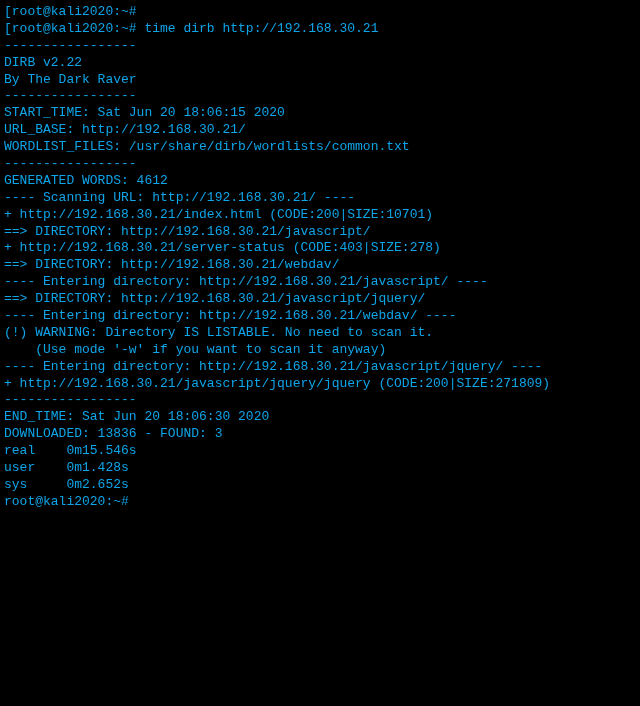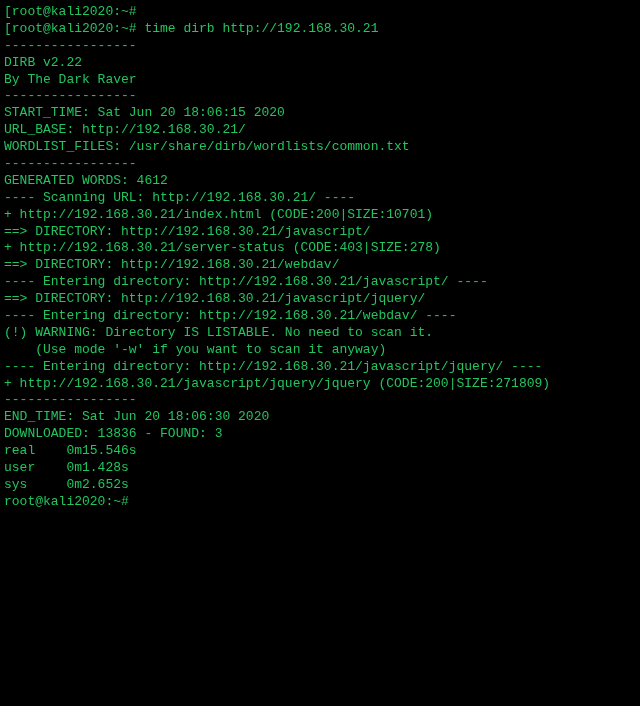--- a/index.html
+++ b/index.html
@@ -13,21 +13,21 @@
       font-family: 'Courier New', Courier, monospace;
       font-size: 13px;
       line-height: 1.3;
       padding: 4px;
       width: 640px;
       height: 706px;
       overflow: hidden;
     }
     .terminal {
       white-space: pre;
-      color: #22c55e;
+      color: #0ea5e9;
     }
     .line {
       display: block;
     }
   </style>
 </head>
 <body>
 
 <div class="terminal" id="terminal-container"><span class="line">[root@kali2020:~#</span><span class="line">[root@kali2020:~# time dirb http://192.168.30.21</span><span class="line"></span><span class="line">-----------------</span><span class="line">DIRB v2.22</span><span class="line">By The Dark Raver</span><span class="line">-----------------</span><span class="line"></span><span class="line">START_TIME: Sat Jun 20 18:06:15 2020</span><span class="line">URL_BASE: http://192.168.30.21/</span><span class="line">WORDLIST_FILES: /usr/share/dirb/wordlists/common.txt</span><span class="line"></span><span class="line">-----------------</span><span class="line"></span><span class="line">GENERATED WORDS: 4612</span><span class="line"></span><span class="line">---- Scanning URL: http://192.168.30.21/ ----</span><span class="line">+ http://192.168.30.21/index.html (CODE:200|SIZE:10701)</span><span class="line">==&gt; DIRECTORY: http://192.168.30.21/javascript/</span><span class="line">+ http://192.168.30.21/server-status (CODE:403|SIZE:278)</span><span class="line">==&gt; DIRECTORY: http://192.168.30.21/webdav/</span><span class="line"></span><span class="line">---- Entering directory: http://192.168.30.21/javascript/ ----</span><span class="line">==&gt; DIRECTORY: http://192.168.30.21/javascript/jquery/</span><span class="line"></span><span class="line">---- Entering directory: http://192.168.30.21/webdav/ ----</span><span class="line">(!) WARNING: Directory IS LISTABLE. No need to scan it.</span><span class="line">    (Use mode '-w' if you want to scan it anyway)</span><span class="line"></span><span class="line">---- Entering directory: http://192.168.30.21/javascript/jquery/ ----</span><span class="line">+ http://192.168.30.21/javascript/jquery/jquery (CODE:200|SIZE:271809)</span><span class="line"></span><span class="line">-----------------</span><span class="line">END_TIME: Sat Jun 20 18:06:30 2020</span><span class="line">DOWNLOADED: 13836 - FOUND: 3</span><span class="line"></span><span class="line">real    0m15.546s</span><span class="line">user    0m1.428s</span><span class="line">sys     0m2.652s</span><span class="line">root@kali2020:~#</span></div>
 

